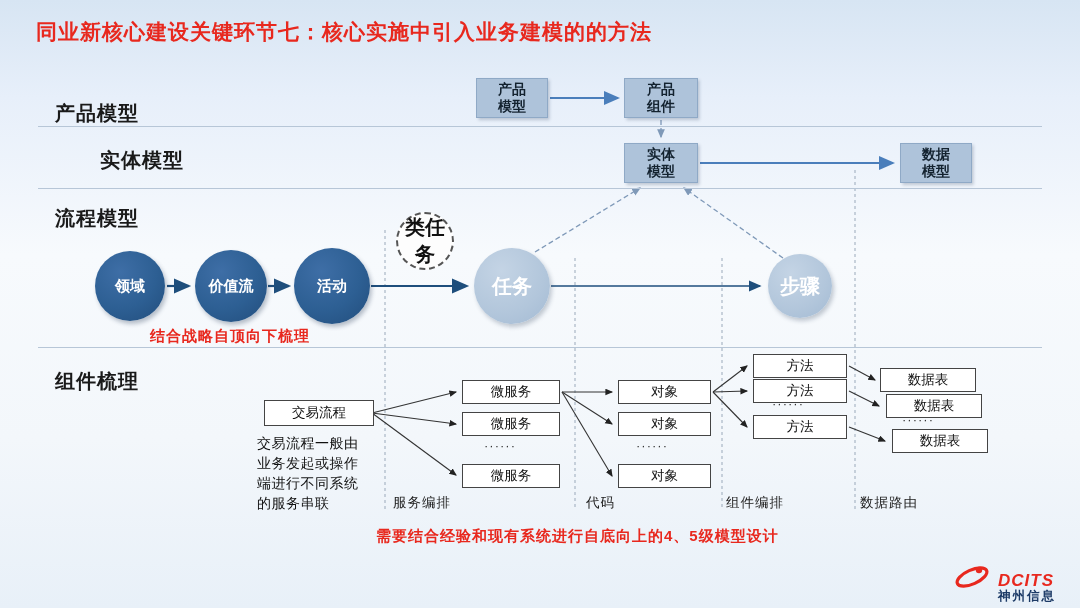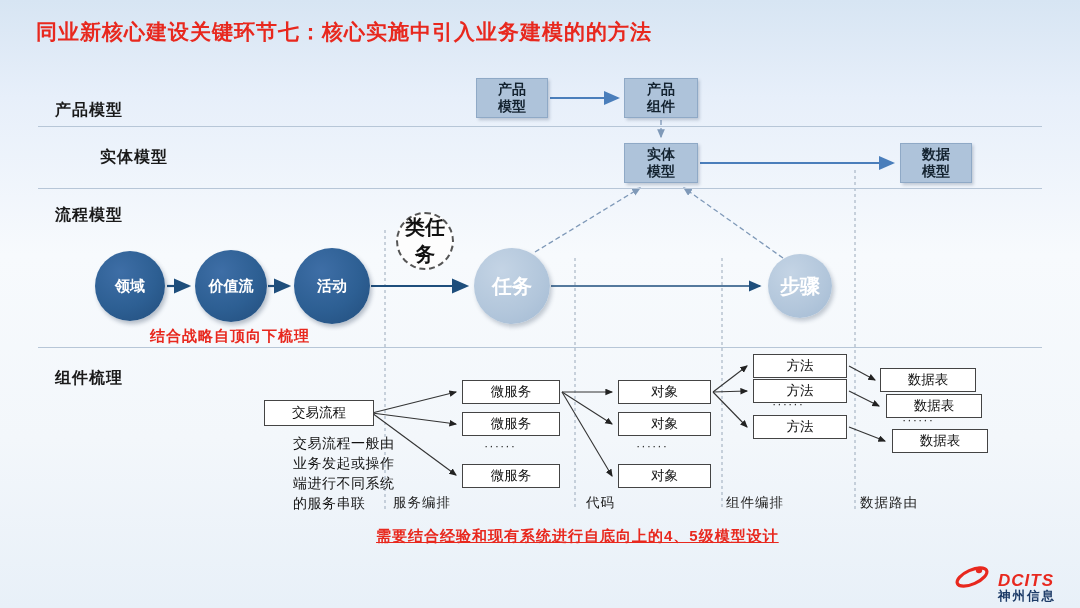--- a/index.html
+++ b/index.html
@@ -13,21 +13,21 @@
 
   .layer { position:absolute; inset:0; width:1080px; height:608px; }
   svg.layer { z-index:1; }
   .node { z-index:2; }
 
   .title {
     position:absolute; left:36px; top:18px; z-index:2;
     font-size:21px; font-weight:bold; color:var(--accent-red,#e8281e); letter-spacing:1px;
   }
 
-  .row-label { position:absolute; z-index:2; font-size:16px; color:#1a1a1a; font-weight:600; letter-spacing:1px; }
+  .row-label { position:absolute; z-index:2; font-size:20px; color:#1a1a1a; font-weight:600; letter-spacing:1px; }
   .hline { position:absolute; z-index:1; left:38px; width:1004px; height:1px; background:#b7c6d7; }
 
   .box {
     position:absolute; display:flex; align-items:center; justify-content:center; text-align:center;
     white-space:pre-line; line-height:1.25; font-weight:bold; font-size:14px;
   }
   .box.light {
     background:var(--light-node,#aec3da); color:#13222f;
     border:1px solid #8fa9c6; box-shadow:1.5px 2px 3px rgba(40,60,90,.25);
   }
@@ -158,21 +158,21 @@
   <div class="circle dark node" style="left:95px;  top:251px; width:70px; height:70px;text-align:center;">领域</div>
   <div class="circle dark node" style="left:195px; top:250px; width:72px; height:72px;">价值流</div>
   <div class="circle dark node" style="left:294px; top:248px; width:76px; height:76px;">活动</div>
   <div class="circle dashed node" style="left:396px; top:212px; width:58px; height:58px;">类任务</div>
   <div class="circle light node" style="left:474px; top:248px; width:76px; height:76px;">任务</div>
   <div class="circle light node" style="left:768px; top:254px; width:64px; height:64px;">步骤</div>
 
   <div class="red-note" style="left:150px; top:327px;">结合战略自顶向下梳理</div>
 
   <div class="box plain node" style="left:264px; top:400px; width:110px; height:26px;">交易流程</div>
-  <div class="desc-text" style="left:257px; top:433px;margin-left:36px;">交易流程一般由
+  <div class="desc-text" style="left:257px; top:433px;">交易流程一般由
 业务发起或操作
 端进行不同系统
 的服务串联</div>
 
   <div class="box plain node" style="left:462px; top:380px; width:98px; height:24px;">微服务</div>
   <div class="box plain node" style="left:462px; top:412px; width:98px; height:24px;">微服务</div>
   <div class="dots" style="left:484px; top:438px;">······</div>
   <div class="box plain node" style="left:462px; top:464px; width:98px; height:24px;">微服务</div>
 
   <div class="box plain node" style="left:618px; top:380px; width:93px; height:24px;">对象</div>
@@ -188,21 +188,21 @@
   <div class="box plain node" style="left:880px; top:368px; width:96px; height:24px;">数据表</div>
   <div class="box plain node" style="left:886px; top:394px; width:96px; height:24px;">数据表</div>
   <div class="dots" style="left:902px; top:412px;">······</div>
   <div class="box plain node" style="left:892px; top:429px; width:96px; height:24px;">数据表</div>
 
   <div class="section-label" style="left:393px; top:494px;">服务编排</div>
   <div class="section-label" style="left:586px; top:494px;">代码</div>
   <div class="section-label" style="left:726px; top:494px;">组件编排</div>
   <div class="section-label" style="left:860px; top:494px;">数据路由</div>
 
-  <div class="red-note" style="left:376px; top:527px;text-decoration:underline;">需要结合经验和现有系统进行自底向上的4、5级模型设计</div>
+  <div class="red-note" style="left:376px; top:527px;">需要结合经验和现有系统进行自底向上的4、5级模型设计</div>
 
   <div class="logo">
     <svg width="40" height="34" viewBox="0 0 40 34" aria-hidden="true">
       <ellipse cx="20" cy="17" rx="16" ry="7" fill="none" stroke="#e8281e" stroke-width="3.2" transform="rotate(-24 20 17)"></ellipse>
       <circle cx="27" cy="10" r="3.2" fill="#e8281e"></circle>
     </svg>
     <div class="logo-text">
       <span class="logo-brand">DCITS</span>
       <span class="logo-company">神州信息</span>
     </div>

